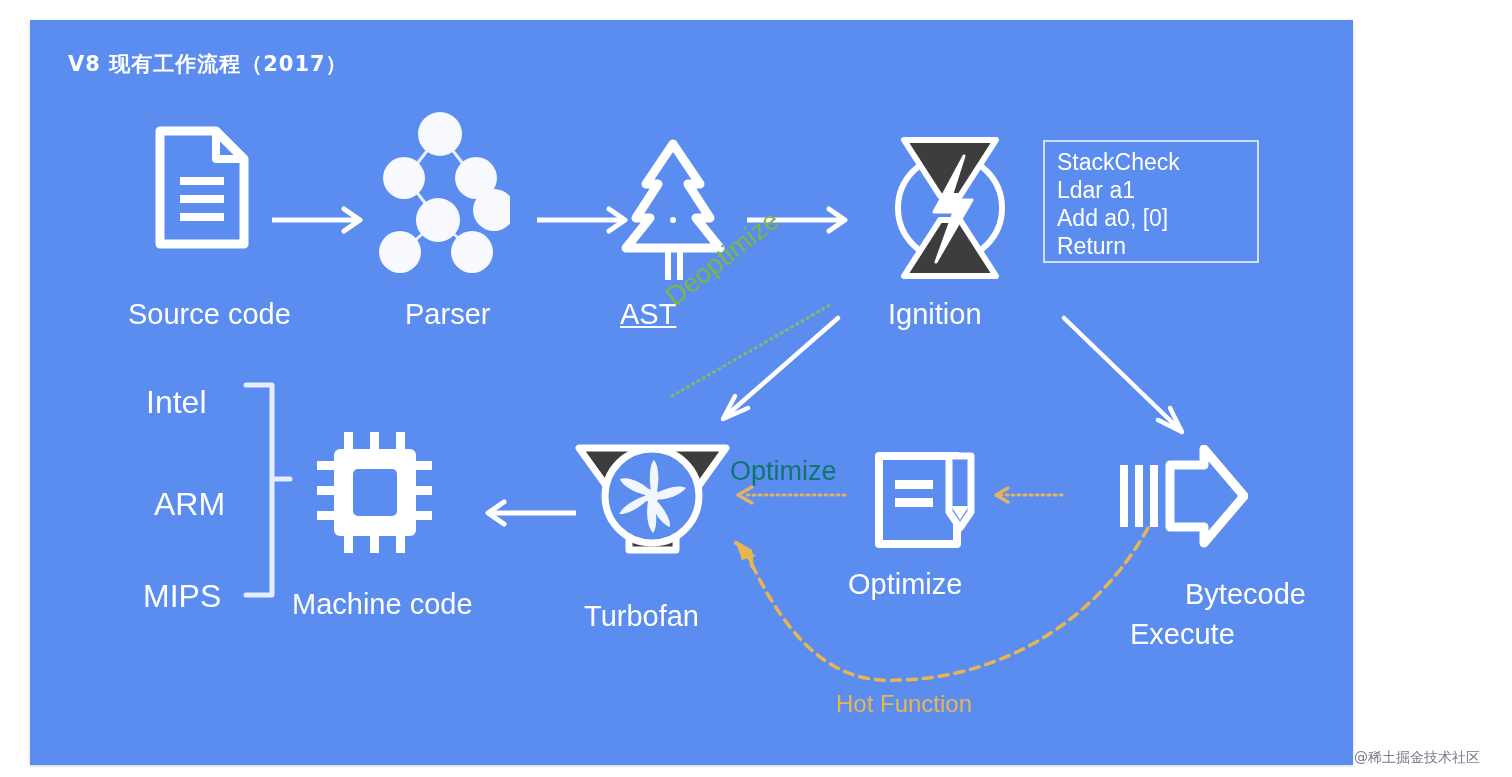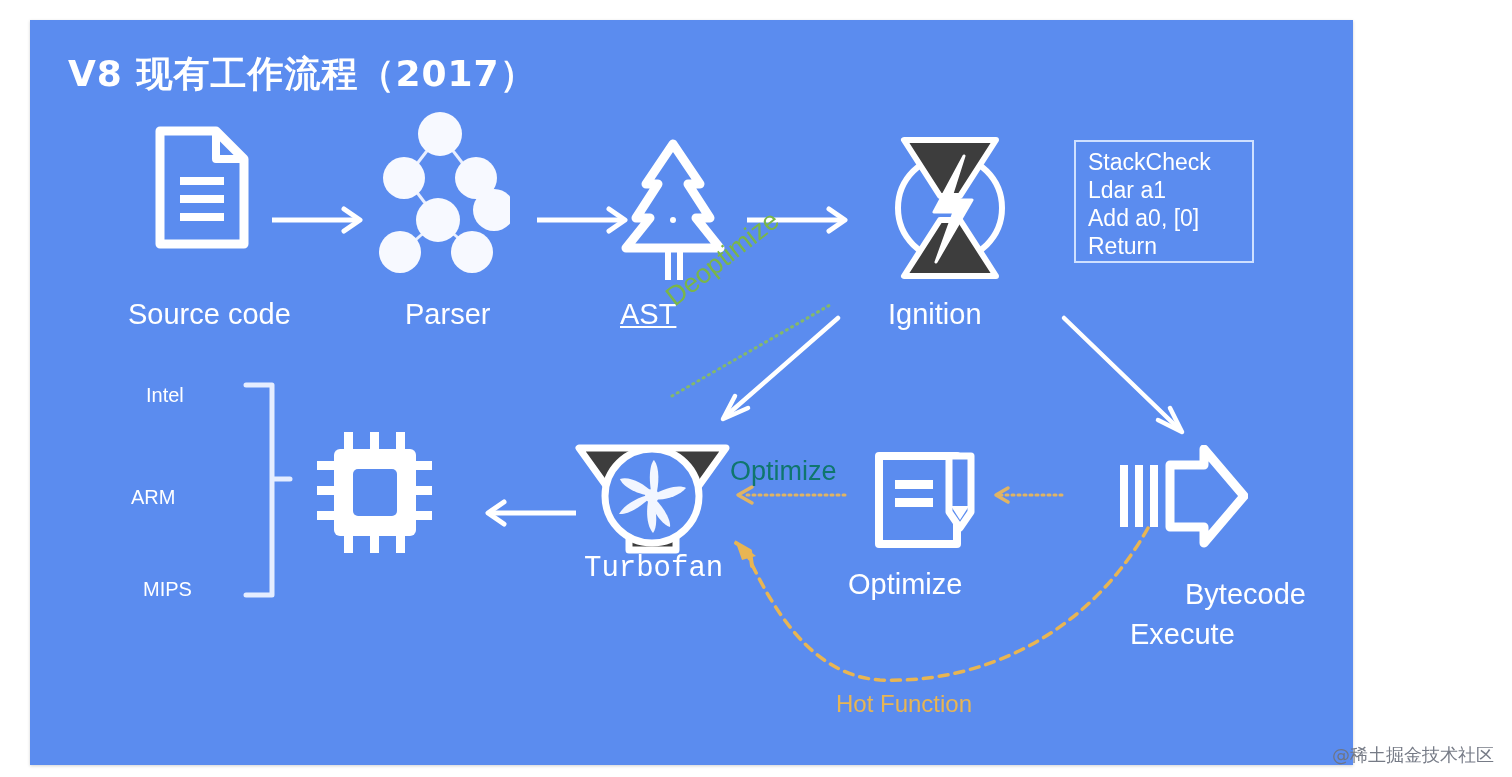--- a/index.html
+++ b/index.html
@@ -25,21 +25,21 @@
     top: 20px;
     width: 1323px;
     height: 745px;
     background: #5b8cef;
     box-shadow: 0 1px 3px rgba(0,0,0,0.18);
   }
   .title {
     position: absolute;
     left: 38px;
     top: 30px;
-    font-size: 36px;
+    font-size: 21px;
     font-weight: bold;
     color: #ffffff;
     letter-spacing: 1px;
     white-space: nowrap;
     font-family: "DejaVu Sans", "Liberation Sans", sans-serif;
   }
   .node-label {
     position: absolute;
     color: #ffffff;
     font-size: 29px;
@@ -48,54 +48,53 @@
     text-align: left;
     font-family: "Liberation Sans", sans-serif;
   }
   .icon-box {
     position: absolute;
   }
   .codebox {
     position: absolute;
     left: 1013px;
     top: 120px;
-    width: 180px;
+    width: 216px;
     height: 123px;
     border: 2px solid #cfe0ff;
     box-sizing: border-box;
     padding: 6px 0 0 12px;
-    margin-left: 31px;
   }
   .codebox .line {
     color: #ffffff;
     font-size: 23px;
     line-height: 28px;
     white-space: nowrap;
     font-family: "Liberation Sans", sans-serif;
   }
   .arch-label {
     position: absolute;
     color: #ffffff;
-    font-size: 20px;
+    font-size: 32px;
     font-weight: 300;
     white-space: nowrap;
   }
   .edge-label {
     position: absolute;
     white-space: nowrap;
     font-size: 27px;
     font-weight: 400;
     font-family: "Liberation Sans", sans-serif;
   }
   .watermark {
     position: absolute;
-    right: 18px;
+    right: 32px;
     bottom: 10px;
     color: #6f7480;
-    font-size: 18px;
+    font-size: 14px;
     opacity: 0.95;
     white-space: nowrap;
     font-family: "DejaVu Sans", "Liberation Sans", sans-serif;
   }
   svg.overlay {
     position: absolute;
     left: 0; top: 0;
     width: 1512px;
     height: 777px;
     pointer-events: none;
@@ -260,27 +259,28 @@
       </svg>
     </div>
 
   </div>
 
   <div class="node-label" style="left:128px; top:298px;">Source code</div>
   <div class="node-label" style="left:405px; top:298px;">Parser</div>
   <div class="node-label" style="left:620px; top:298px;text-decoration:underline;">AST</div>
   <div class="node-label" style="left:888px; top:298px;">Ignition</div>
 
-  <div class="node-label" style="left:584px; top:552px;font-family:Liberation Mono, monospace;">Turbofan</div>
+  <div class="node-label" style="left:292px; top:588px;">Machine code</div>
+  <div class="node-label" style="left:584px; top:600px;">Turbofan</div>
   <div class="node-label" style="left:848px; top:568px;">Optimize</div>
   <div class="node-label" style="left:1185px; top:578px;">Bytecode</div>
   <div class="node-label" style="left:1130px; top:618px;">Execute</div>
 
   <div class="arch-label" style="left:146px; top:384px;">Intel</div>
-  <div class="arch-label" style="left:131px; top:486px;">ARM</div>
+  <div class="arch-label" style="left:154px; top:486px;">ARM</div>
   <div class="arch-label" style="left:143px; top:578px;">MIPS</div>
 
   <svg class="overlay">
 
     <g>
       <line x1="1064" y1="318" x2="1178" y2="428" stroke="#ffffff" stroke-width="4.5" stroke-linecap="round"></line>
       <polyline points="1158,420 1182,432 1170,408" fill="none" stroke="#ffffff" stroke-width="4.5" stroke-linecap="round" stroke-linejoin="round"></polyline>
     </g>
 
     <g>

